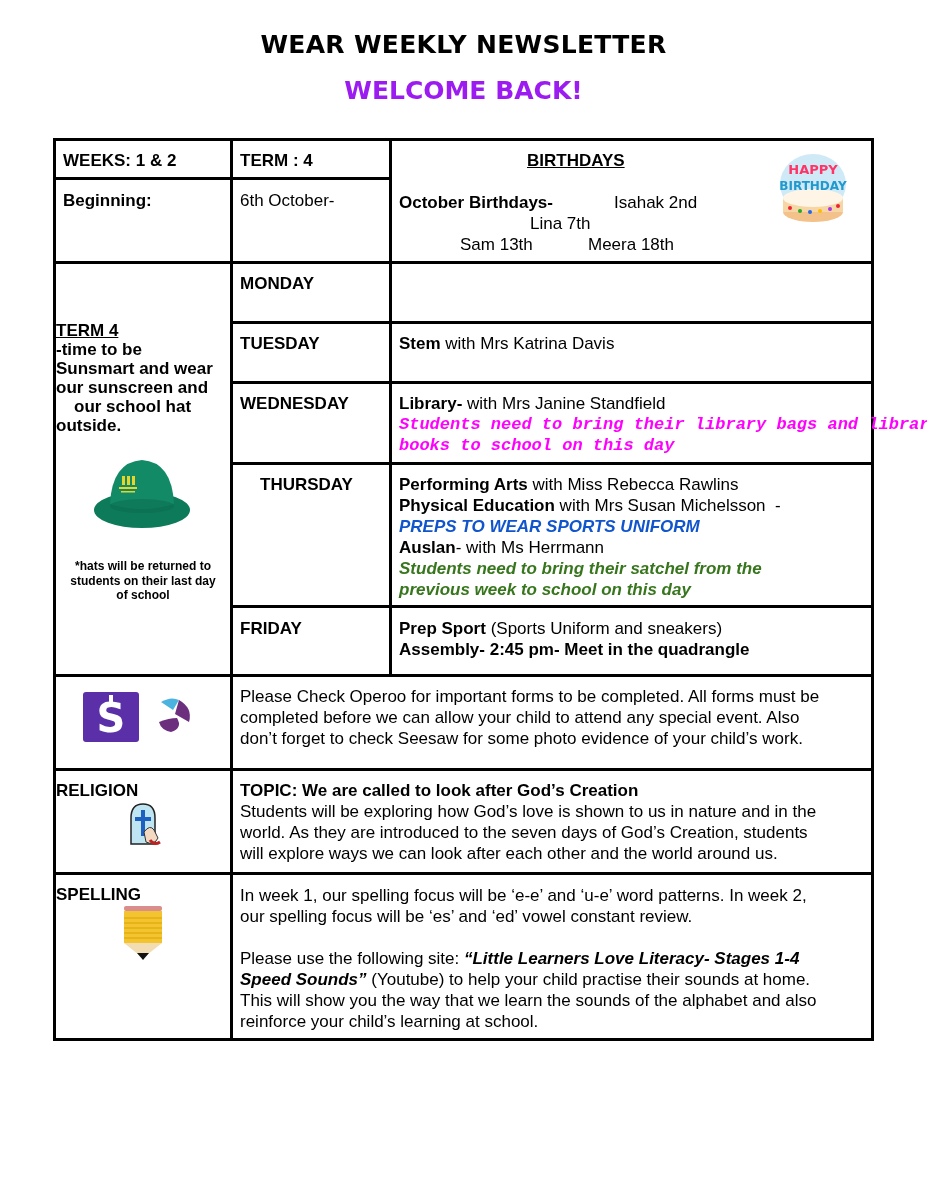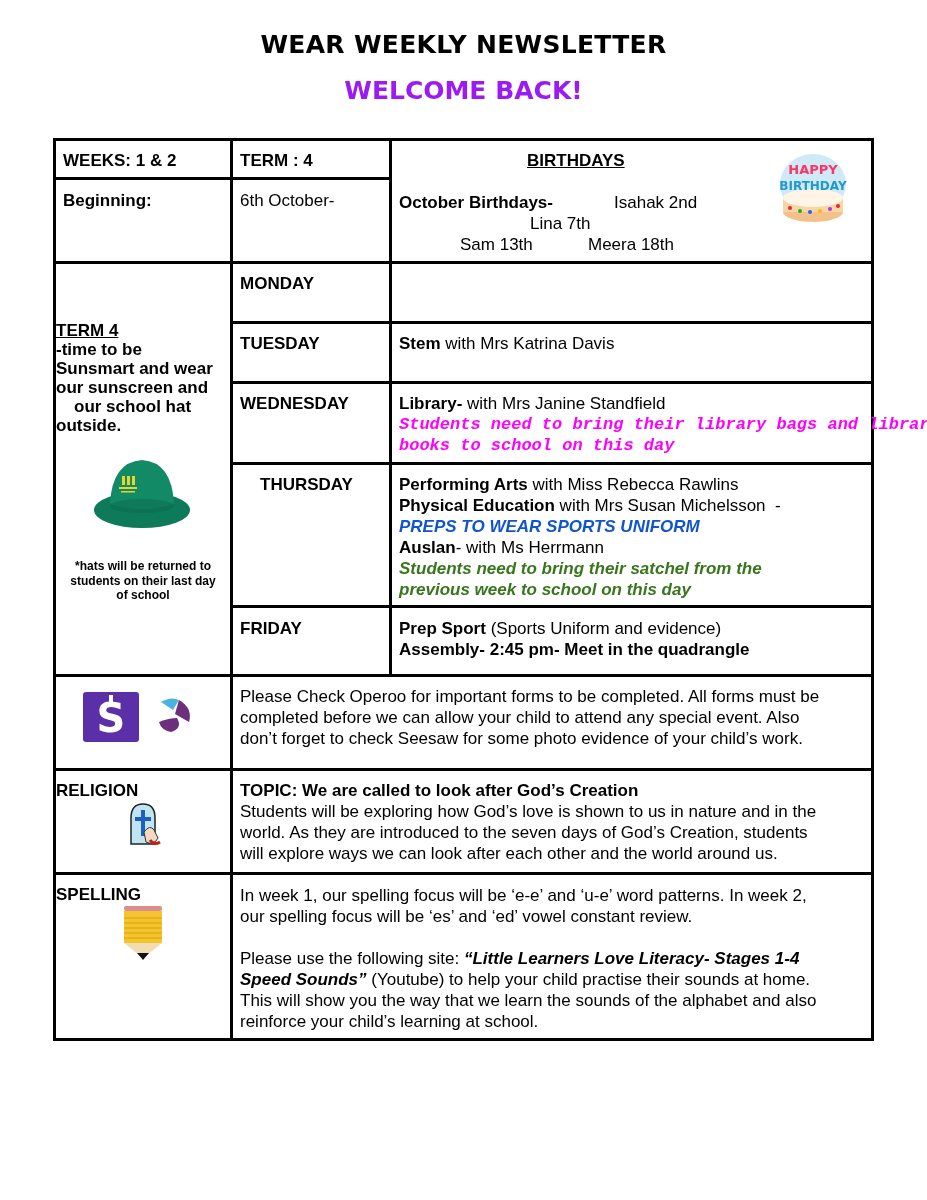--- a/index.html
+++ b/index.html
@@ -117,21 +117,21 @@
 <div class="txt magenta" style="left:399px; top:414px;">Students need to bring their library bags and library</div>
 <div class="txt magenta" style="left:399px; top:435px;">books to school on this day</div>
 
 <div class="txt" style="left:399px; top:474px;"><span class="b">Performing Arts</span><span> with Miss Rebecca Rawlins</span></div>
 <div class="txt" style="left:399px; top:495px; white-space:pre;"><span class="b">Physical Education</span><span> with Mrs Susan Michelsson  -</span></div>
 <div class="txt blue" style="left:399px; top:516px;">PREPS TO WEAR SPORTS UNIFORM</div>
 <div class="txt" style="left:399px; top:537px;"><span class="b">Auslan</span><span>- with Ms Herrmann</span></div>
 <div class="txt green" style="left:399px; top:558px;">Students need to bring their satchel from the</div>
 <div class="txt green" style="left:399px; top:579px;">previous week to school on this day</div>
 
-<div class="txt" style="left:399px; top:618px;"><span class="b">Prep Sport</span><span> (Sports Uniform and evidence)</span></div>
+<div class="txt" style="left:399px; top:618px;"><span class="b">Prep Sport</span><span> (Sports Uniform and sneakers)</span></div>
 <div class="txt b" style="left:399px; top:639px;">Assembly- 2:45 pm- Meet in the quadrangle</div>
 
 <div class="icon" style="left:83px; top:692px;">
   <svg width="56" height="50" viewBox="0 0 56 50">
     <rect x="0" y="0" width="56" height="50" rx="3" fill="#5a2fa7"></rect>
     <text x="28" y="40" text-anchor="middle" font-family="DejaVu Sans, sans-serif" font-weight="bold" font-size="40" fill="#ffffff">S</text>
     <rect x="26" y="3" width="4" height="7" fill="#ffffff"></rect>
   </svg>
 </div>
 <div class="icon" style="left:153px; top:694px;">

